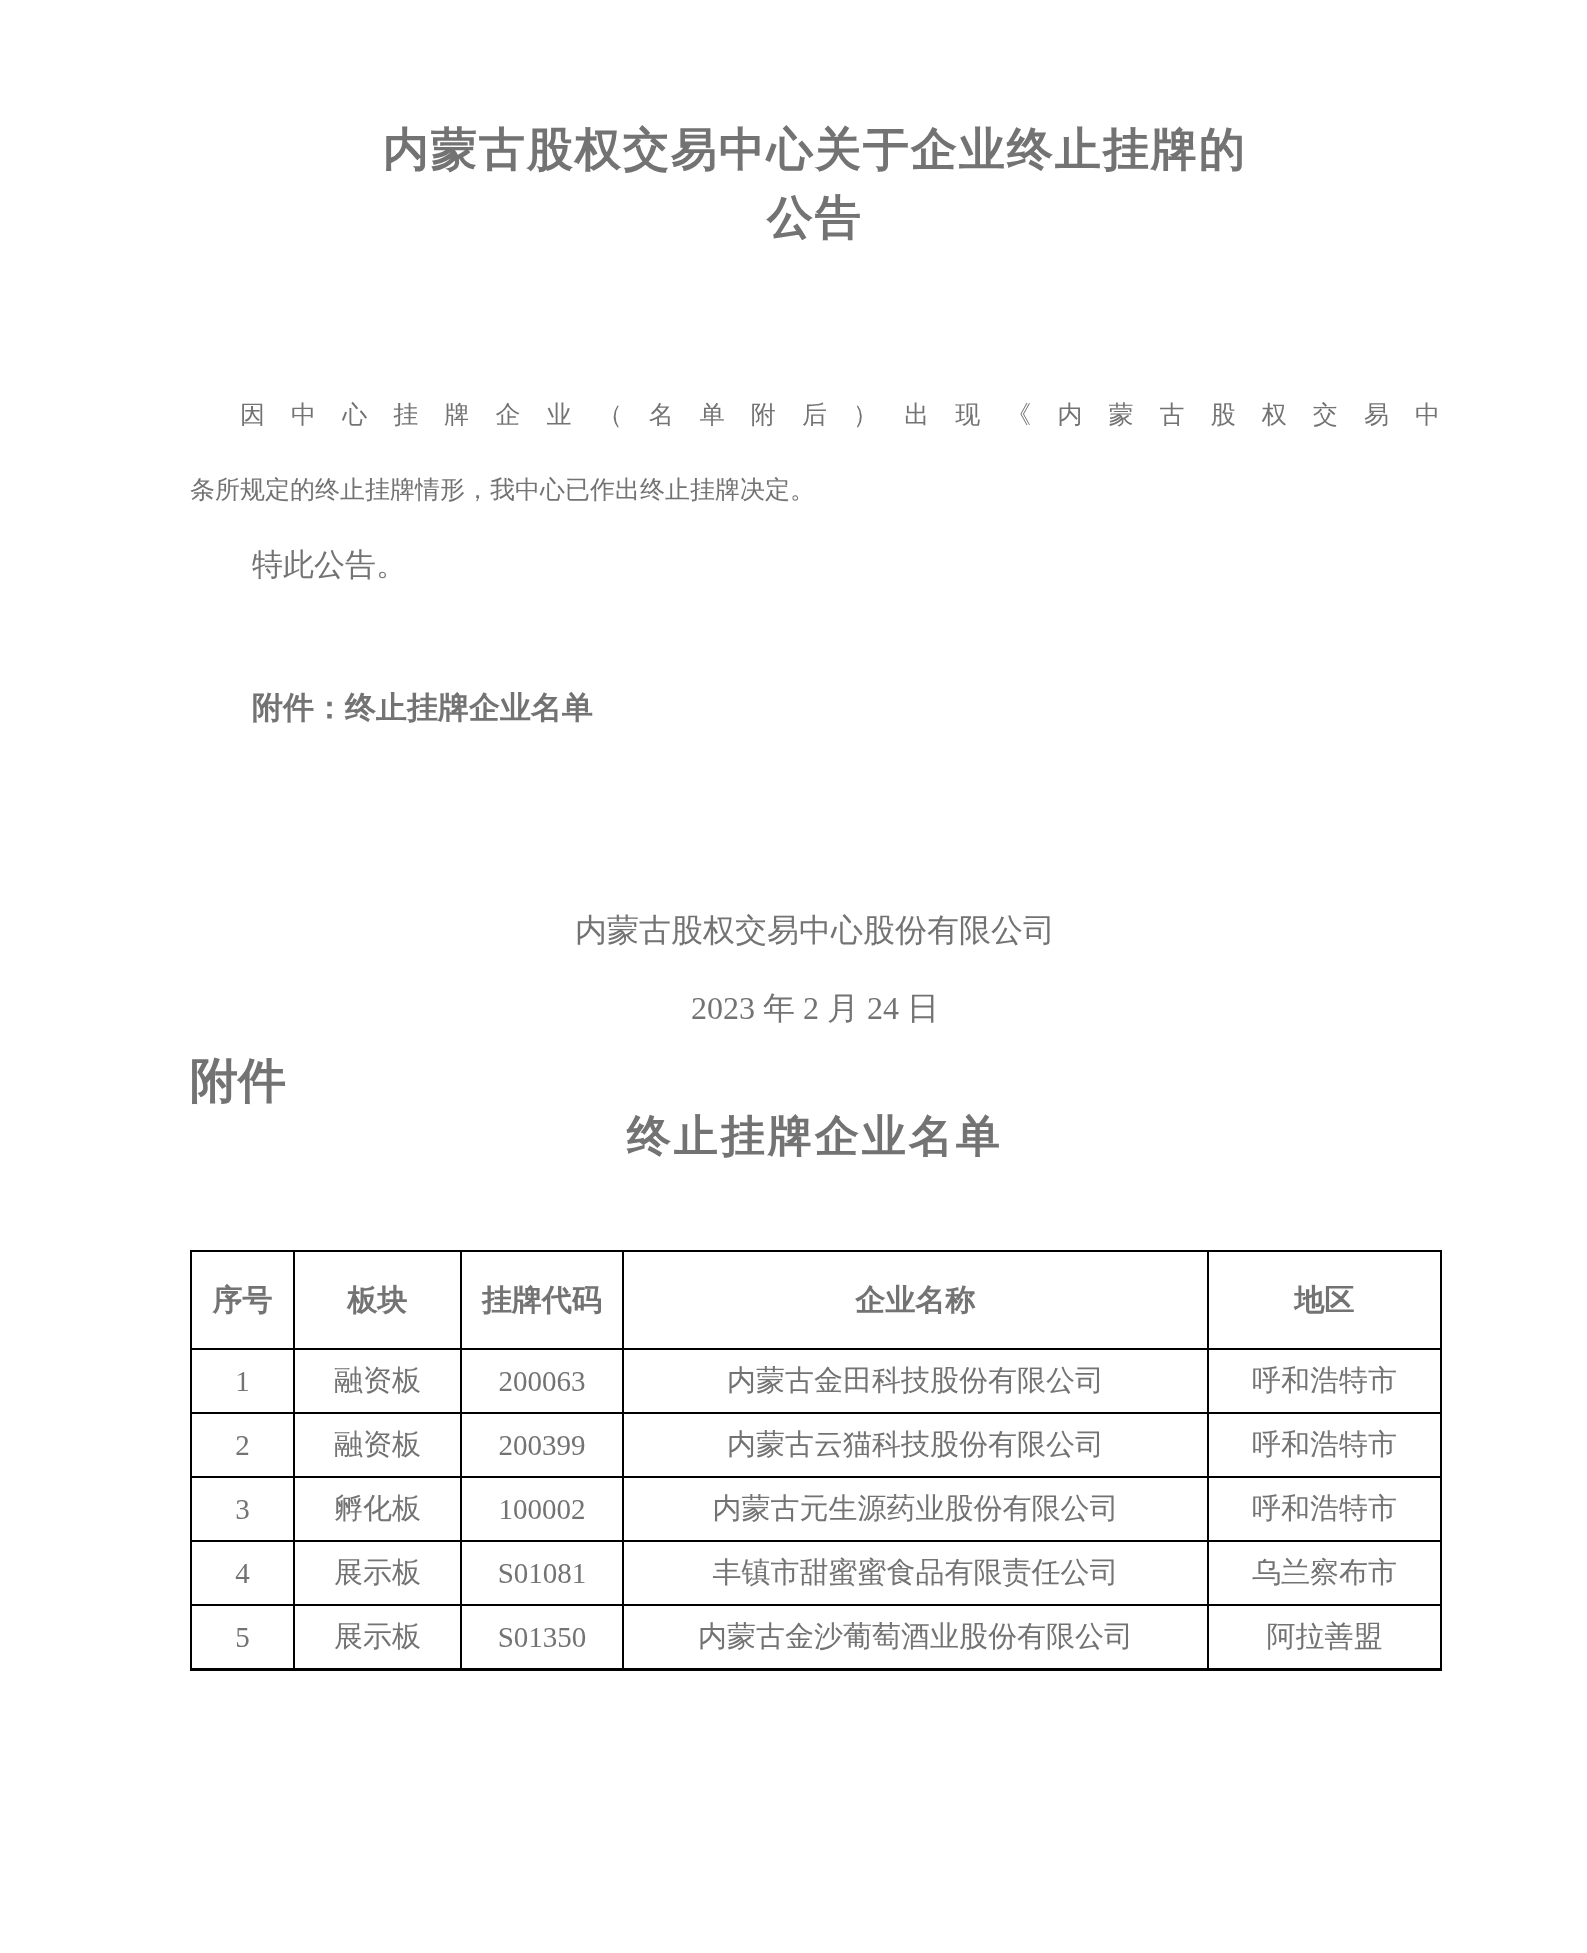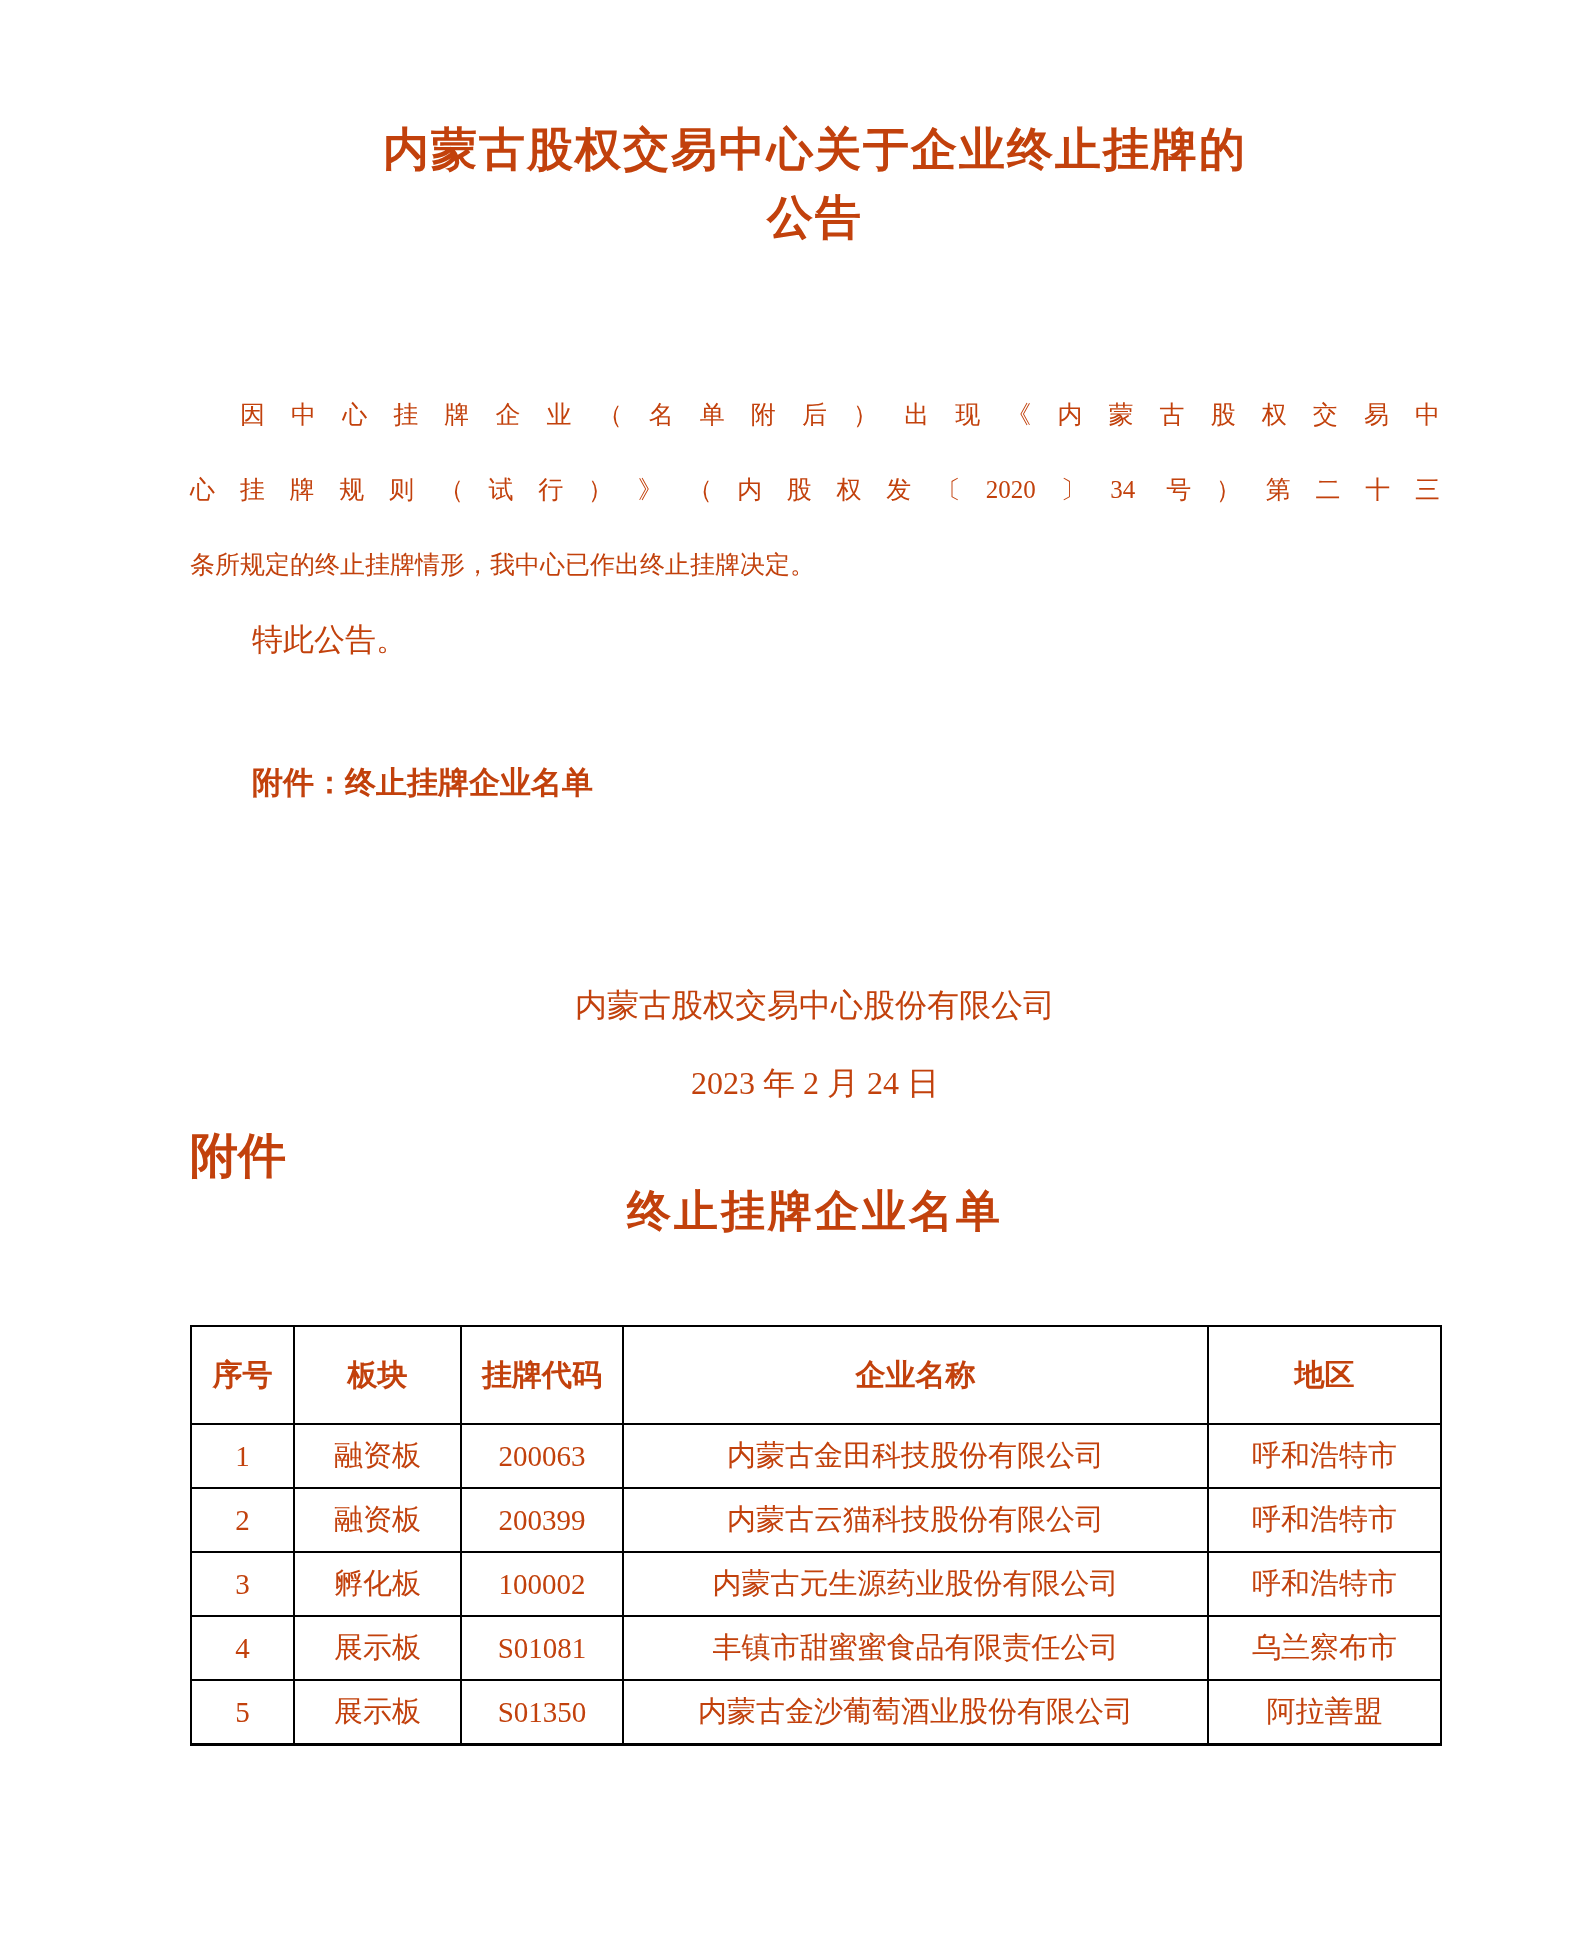--- a/index.html
+++ b/index.html
@@ -1,21 +1,21 @@
 <!DOCTYPE html>
 <html><head>
 <meta charset="utf-8">
 <style>
   html, body { margin: 0; padding: 0; background: #ffffff; }
   .page {
     position: relative;
     width: 1587px;
     height: 1941px;
     background: #ffffff;
-    color: #c2410c;
+    color: #737373;
     box-sizing: border-box;
     padding: 0 147px 0 190px;
     overflow: hidden;
     font-family: "Liberation Serif", "DejaVu Serif", serif;
     border-radius: 26px;
   }
   .doc-title {
     padding-top: 116px;
     font-size: 46px;
     line-height: 68px;
@@ -95,21 +95,20 @@
 
 <div class="page">
 
   <div class="doc-title">
     <div class="title-line">内蒙古股权交易中心关于企业终止挂牌的</div>
     <div class="title-line">公告</div>
   </div>
 
   <div class="body-para">
     <span class="para-line fill indent2">因中心挂牌企业（名单附后）出现《内蒙古股权交易中</span>
-    <span class="para-line fill">心挂牌规则（试行）》（内股权发〔2020〕34 号）第二十三</span>
     <span class="para-line">条所规定的终止挂牌情形，我中心已作出终止挂牌决定。</span>
   </div>
 
   <div class="closing-line">特此公告。</div>
 
   <div class="attachment-ref">附件：终止挂牌企业名单</div>
 
   <div class="signature">
     <div>内蒙古股权交易中心股份有限公司</div>
     <div>2023 年 2 月 24 日</div>

